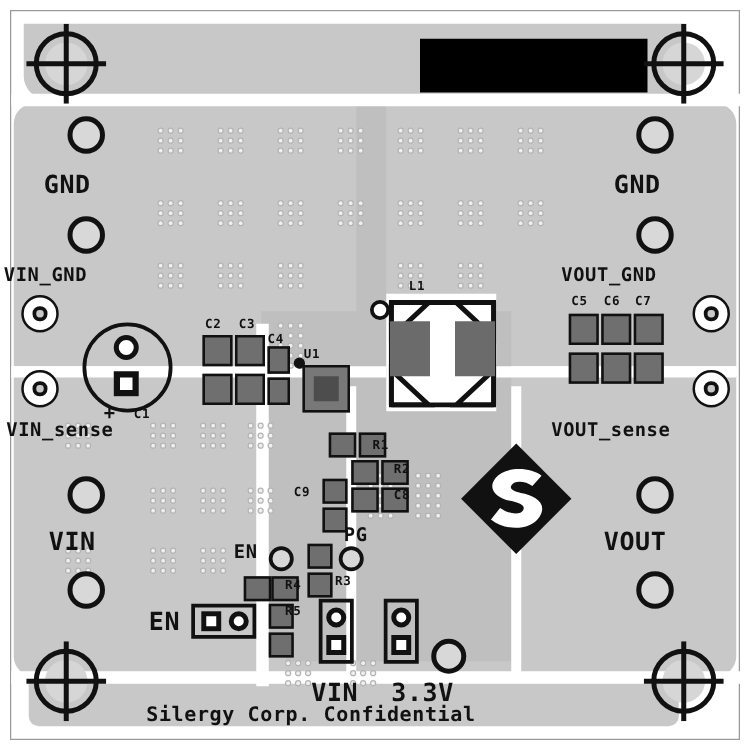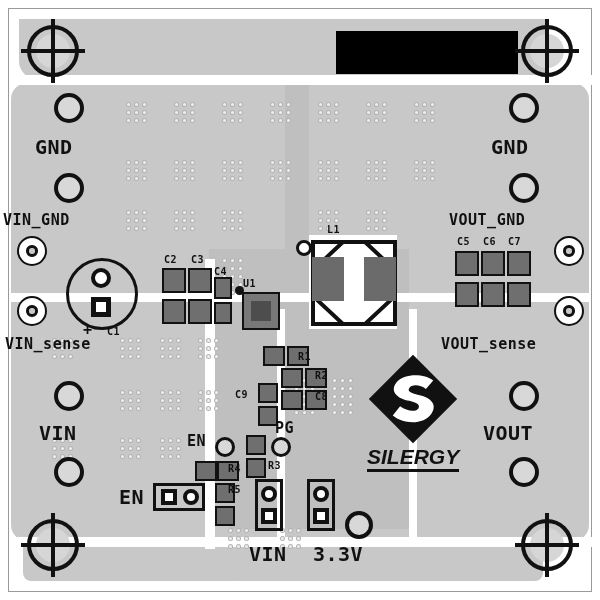--- a/index.html
+++ b/index.html
@@ -612,17 +612,17 @@
     <div class="silk big" style="left:304px;top:535px;">3.3V</div>
 
     <div class="ring" style="left:336px;top:502px;width:28px;height:28px;"></div>
 
     <div class="logo" style="left:358px;top:344px;width:92px;height:92px;">
       <svg width="92" height="92" viewBox="0 0 100 100">
         <path d="M50 2 L98 50 L50 98 L2 50 Z" fill="#111"></path>
         <path d="M72 30 C62 22 40 22 32 32 C24 42 34 50 46 52 C54 54 58 56 56 60 C54 64 44 64 36 58 L28 68 C40 78 62 78 70 66 C78 54 66 47 54 45 C46 43 44 41 46 38 C48 34 58 34 64 39 Z" fill="#ffffff"></path>
       </svg>
     </div>
-    <div class="silk" style="left:358px;top:437px;font-family:'Liberation Sans',sans-serif;font-size:21px;font-style:italic;font-weight:bold;letter-spacing:0px;border-bottom:3px solid #111;padding-bottom:2px;">SILERGY</div>
-
+
+    <div class="silk" style="left:108px;top:555px;font-size:16px;">Silergy Corp. Confidential</div>
 
   </div>
 </div>
 
 </body></html>

